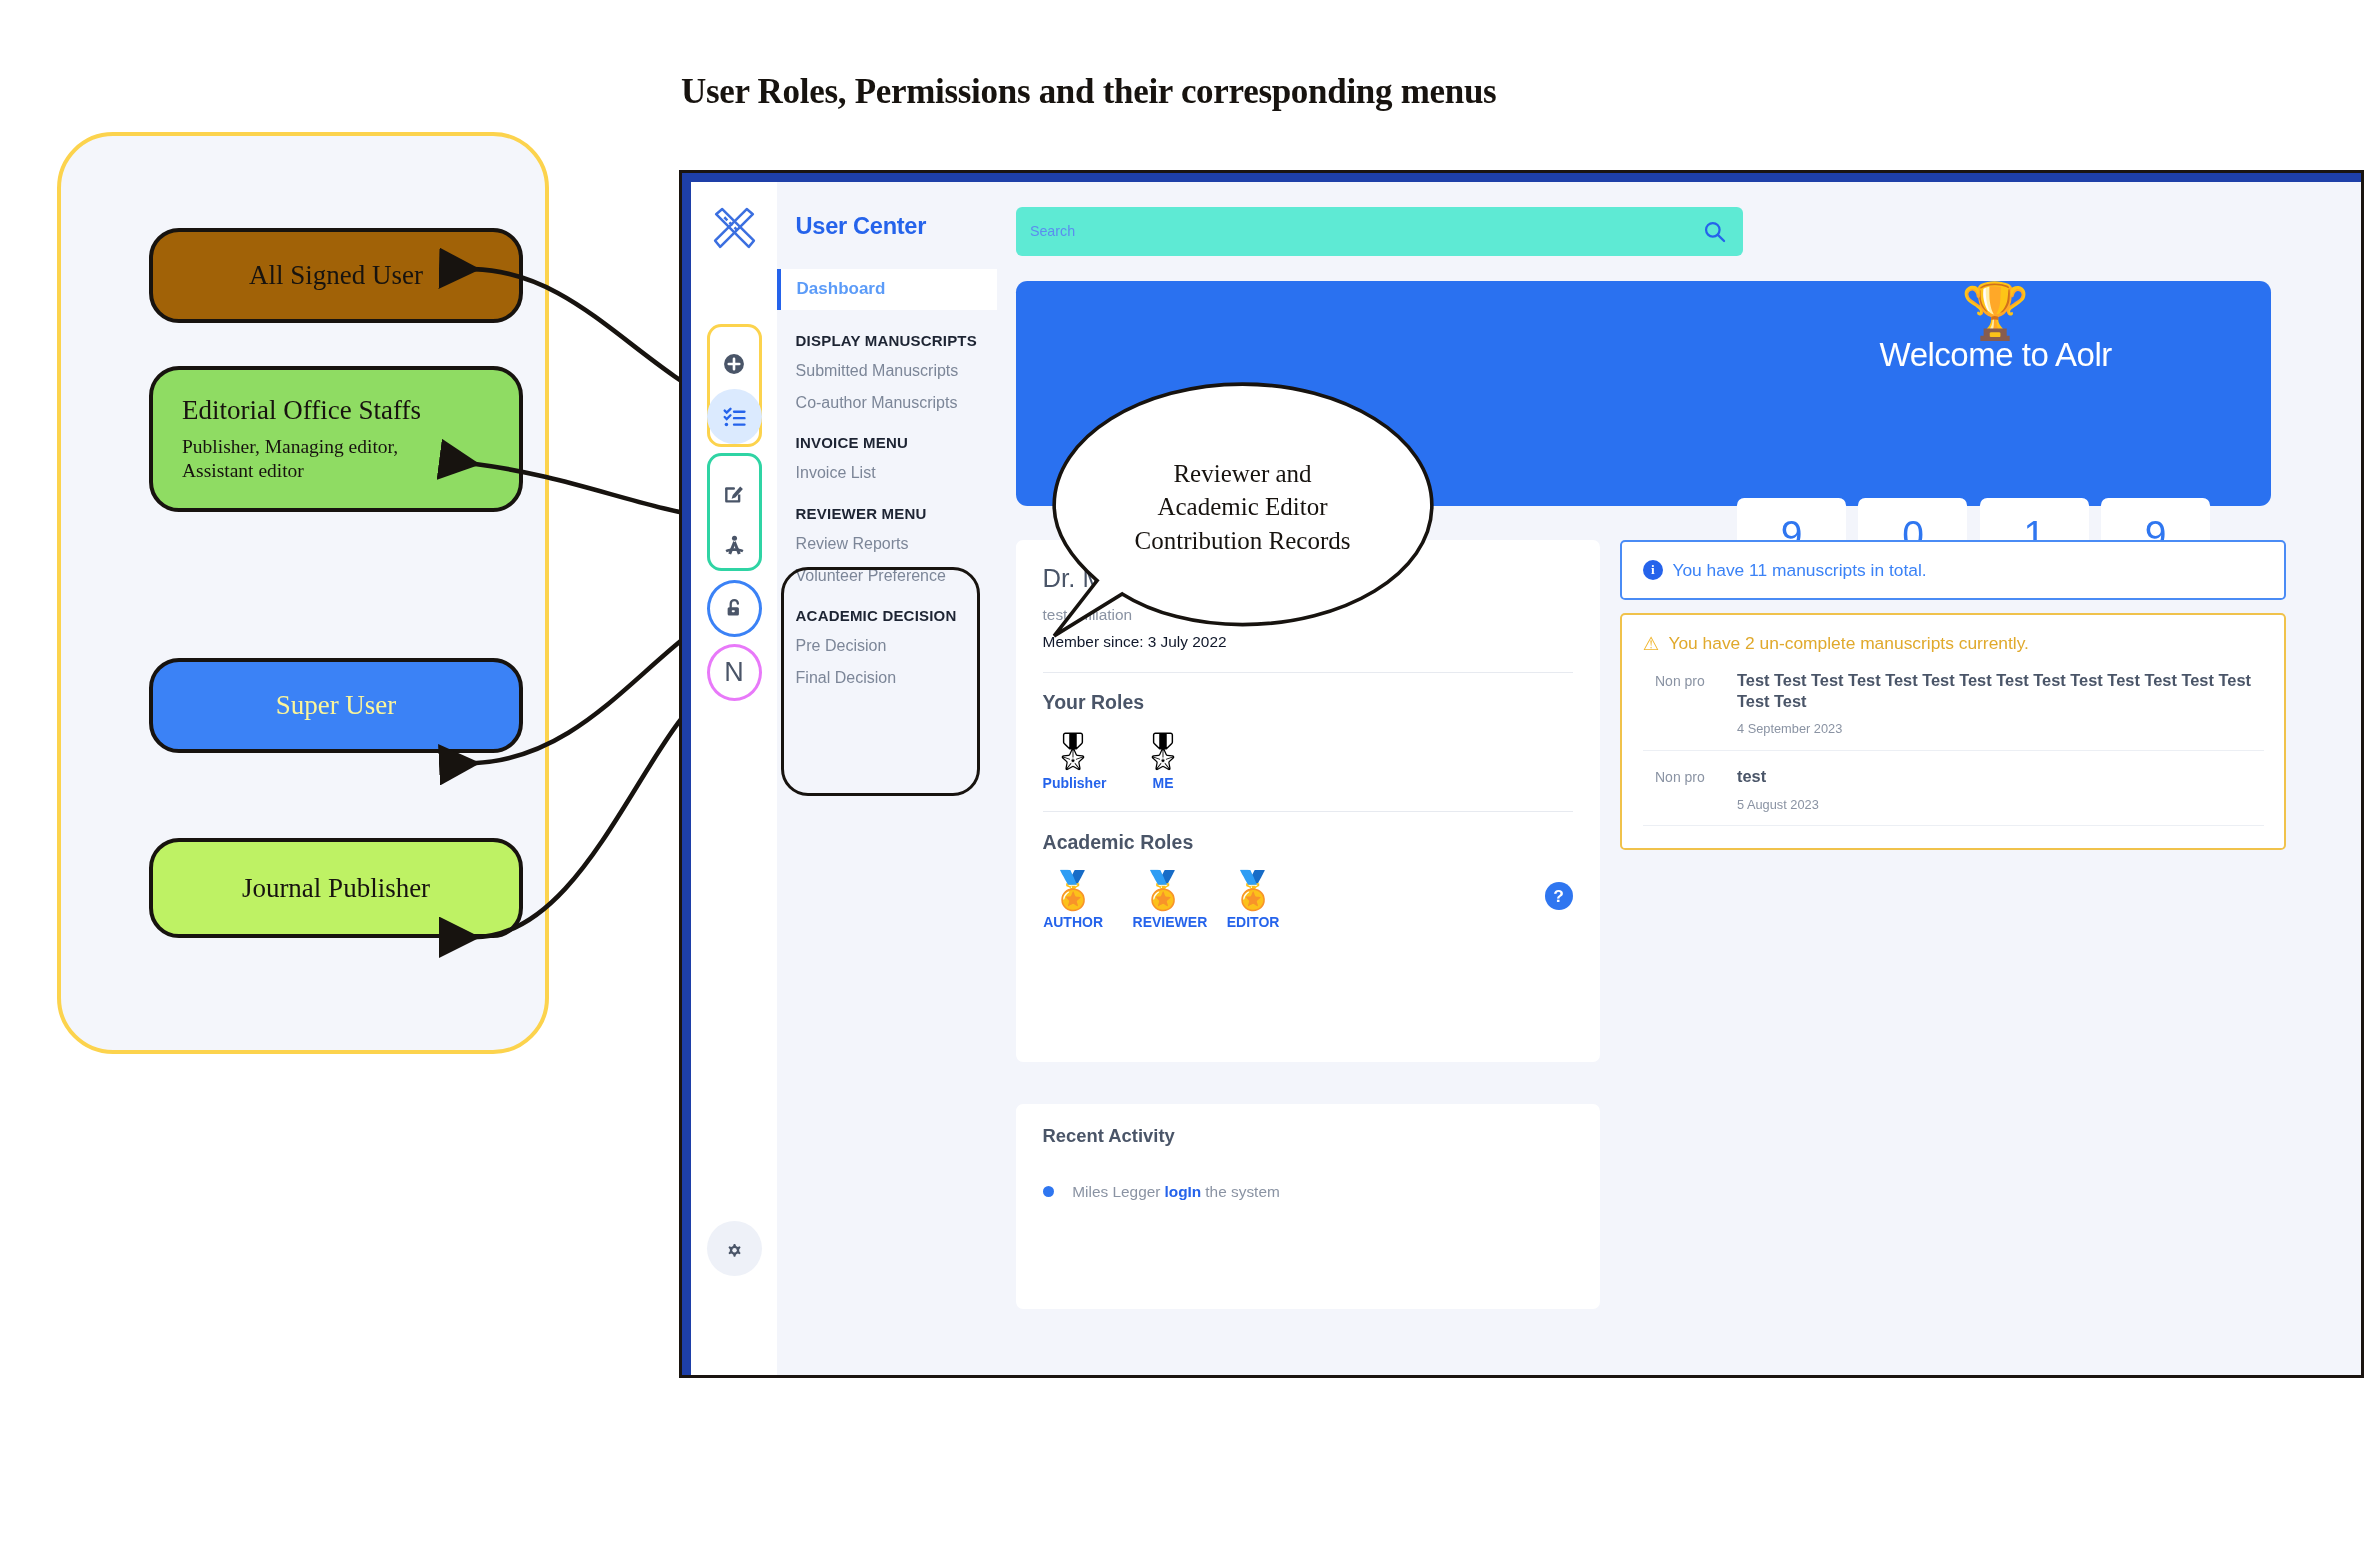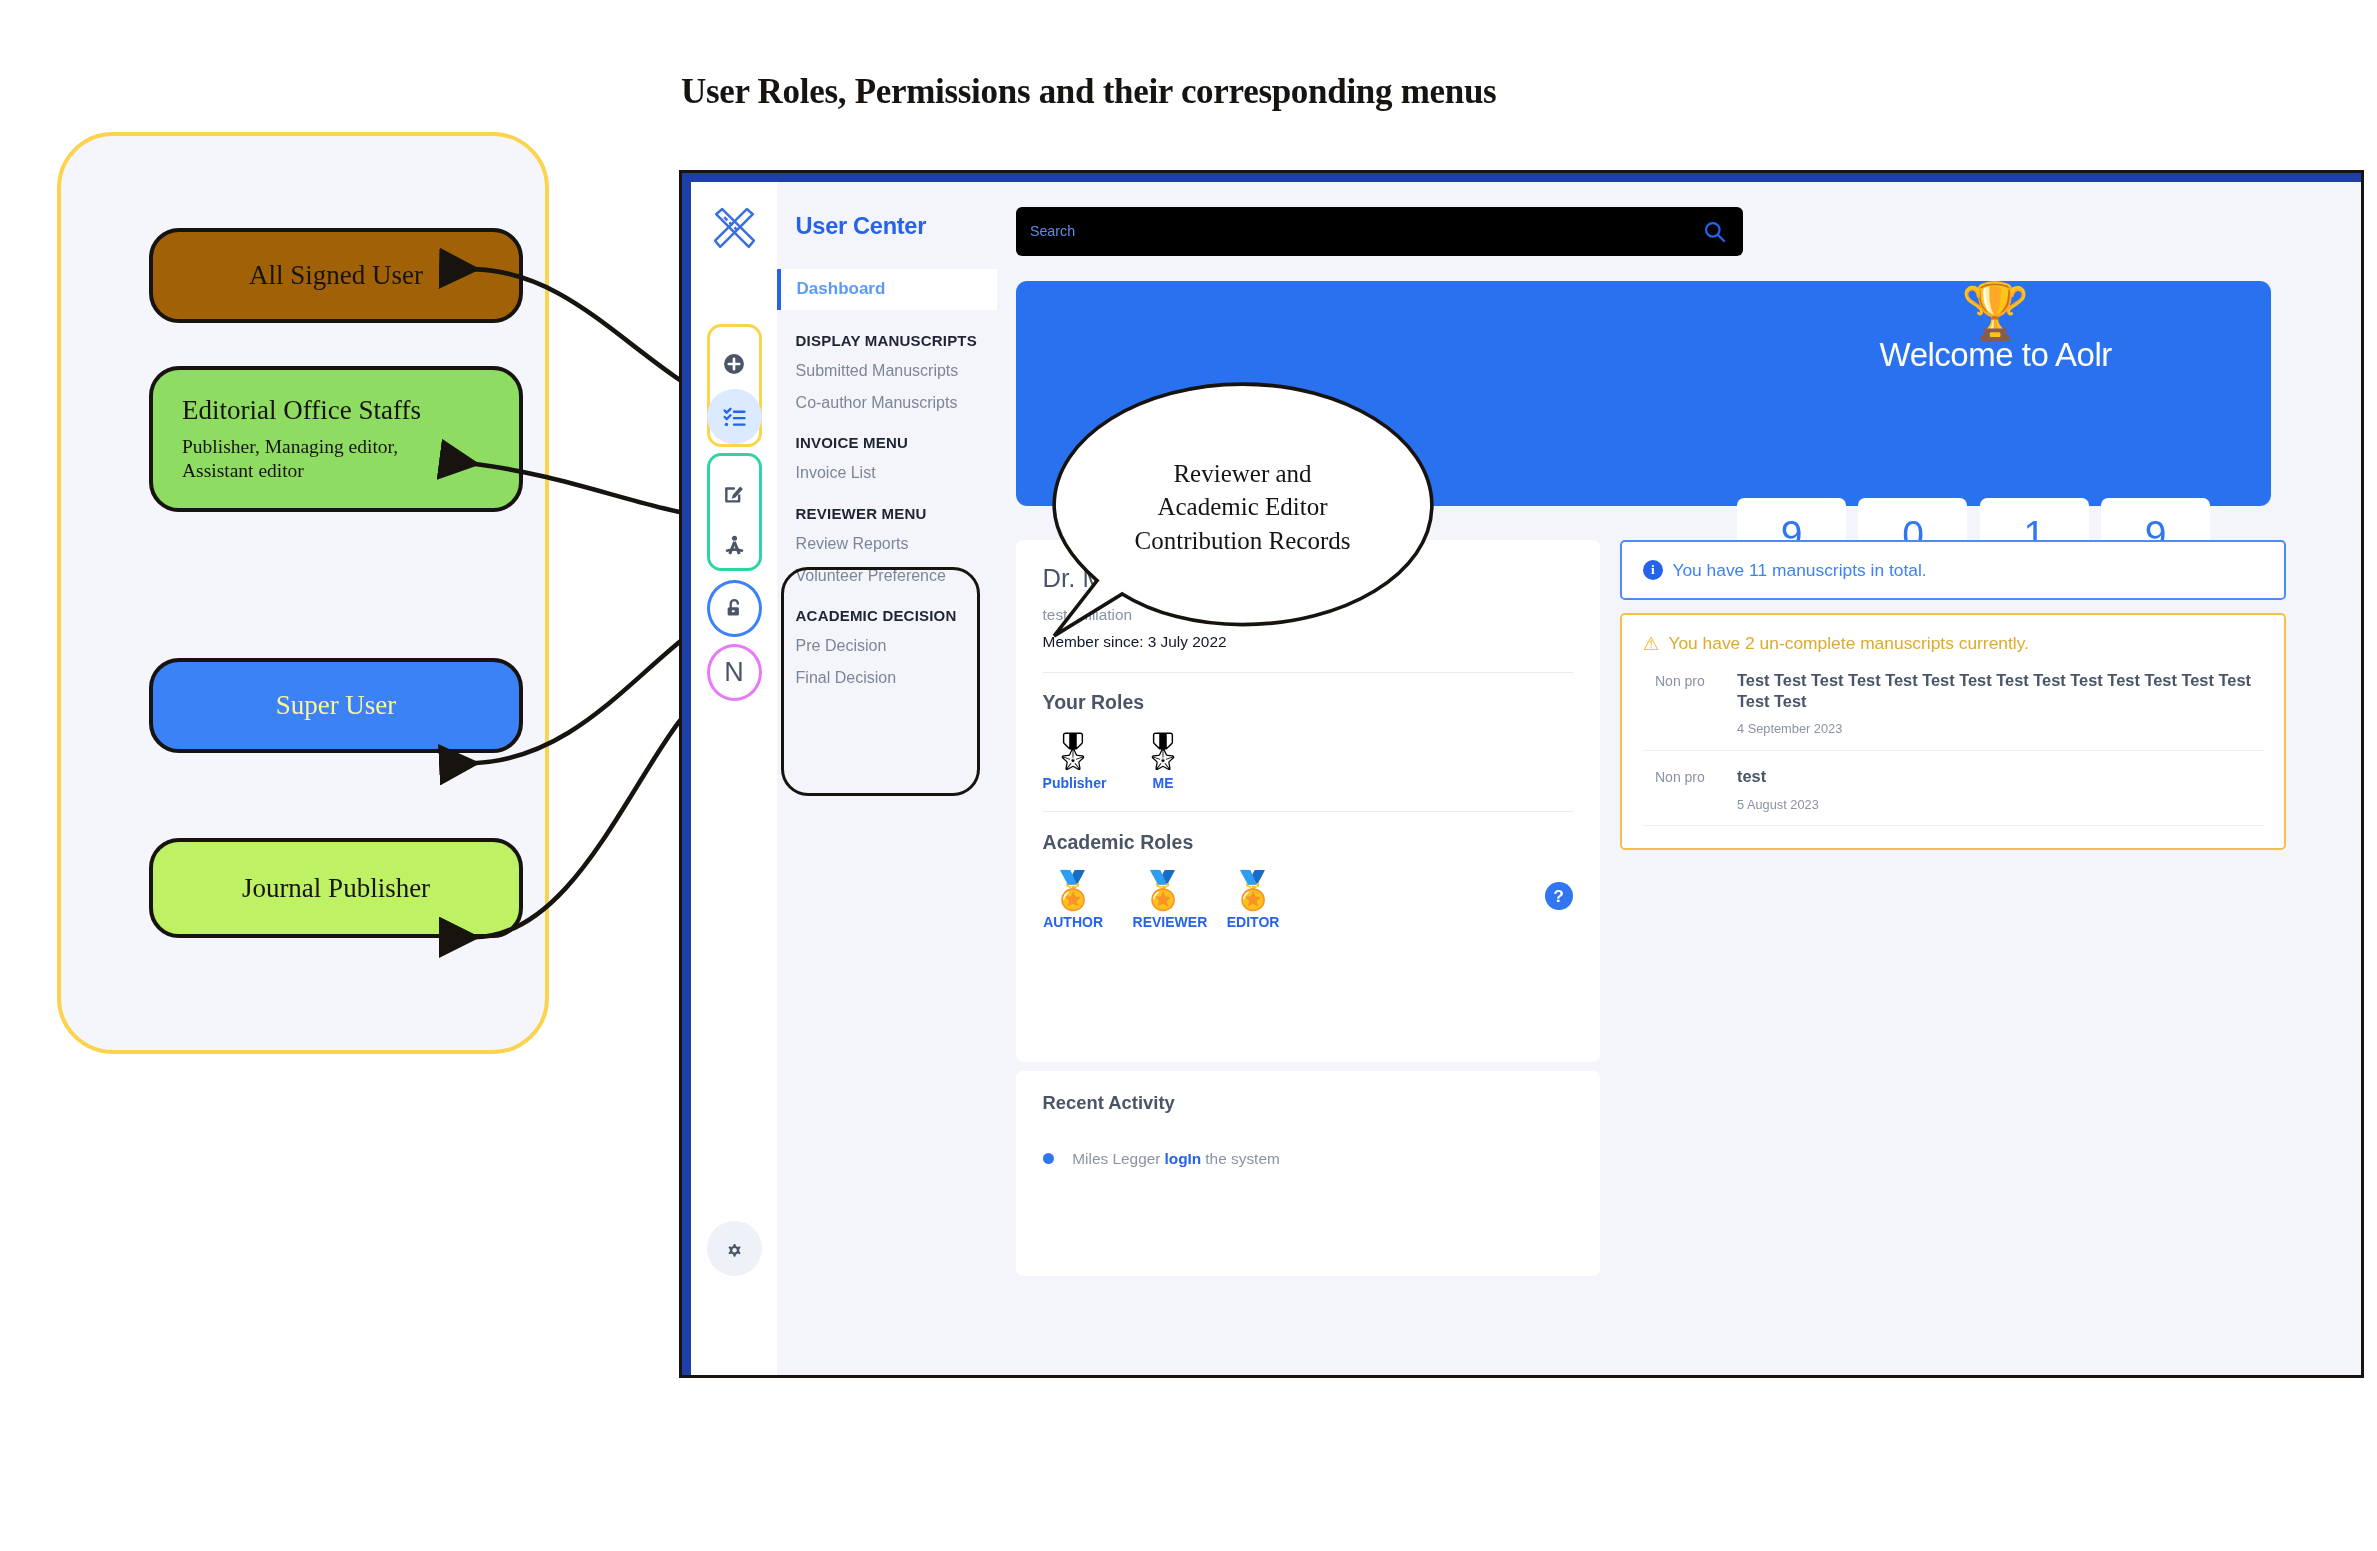--- a/index.html
+++ b/index.html
@@ -84,21 +84,21 @@
 
   
   #reviewer-outline {
     position: absolute; left: 4.1px; top: 385px; width: 199px; height: 229px;
     border: 3.6px solid #17130f; border-radius: 27px; pointer-events: none;
   }
 
   
   #main { flex: 1; position: relative; background: #f3f5fb; overflow: hidden; }
   #search-bar { position: absolute; left: 18.4px; top: 24.6px; width: 727px; height: 49px;
-                background: #000000; border-radius: 6.1px; display: flex; align-items: center;
+                background: #5eead4; border-radius: 6.1px; display: flex; align-items: center;
                 padding: 0 14.3px; }
   #search-input { flex: 1; border: none; outline: none; font-size: 14.3px; color: #2563eb;
                   font-family: "Liberation Sans", sans-serif; background: transparent; }
   #search-input::placeholder { color: #5b8def; }
 
   #welcome-banner { position: absolute; left: 18.4px; top: 99px; width: 1255px; height: 225px;
                     background: #2a71f0; border-radius: 11.3px; }
   #welcome-block { position: absolute; left: 727px; top: 102px; width: 543px;
                    text-align: center; }
   #trophy-emoji { font-size: 55px; line-height: 1; }
@@ -121,21 +121,21 @@
   .sec-title { font-size: 19.5px; color: #4a5568; font-weight: 600; margin-top: 18.4px; }
   .badge-row { display: flex; gap: 29px; margin-top: 18.4px; }
   .badge { width: 61px; text-align: center; }
   .badge .glyph { font-size: 37px; line-height: 1; }
   .badge .cap { font-size: 14px; color: #2563eb; font-weight: bold; margin-top: 5.1px; }
   #help-icon { position: absolute; right: 27px; top: 342px; width: 28px; height: 28px;
                background: #2f76f0; border-radius: 50%; color: #fff; font-size: 17.4px;
                font-weight: bold; display: flex; align-items: center; justify-content: center; }
 
   
-  #activity-card { position: absolute; left: 18.4px; top: 889px; width: 584px; height: 205px;
+  #activity-card { position: absolute; left: 18.4px; top: 922px; width: 584px; height: 205px;
                    background: #fff; border-radius: 7.2px; padding: 20.5px 27px; }
   #activity-title { font-size: 18.4px; color: #4a5568; font-weight: 600; }
   .activity-row { display: flex; align-items: center; margin-top: 36px; font-size: 15.4px;
                   color: #8a93a3; }
   .act-dot { width: 11.3px; height: 11.3px; background: #2f76f0; border-radius: 50%;
              margin-right: 18.4px; flex: 0 0 11.3px; }
   .act-strong { color: #2563eb; font-weight: bold; margin: 0 4.1px; }
 
   
   #notif-wrap { position: absolute; left: 623px; top: 358px; width: 666px; }

